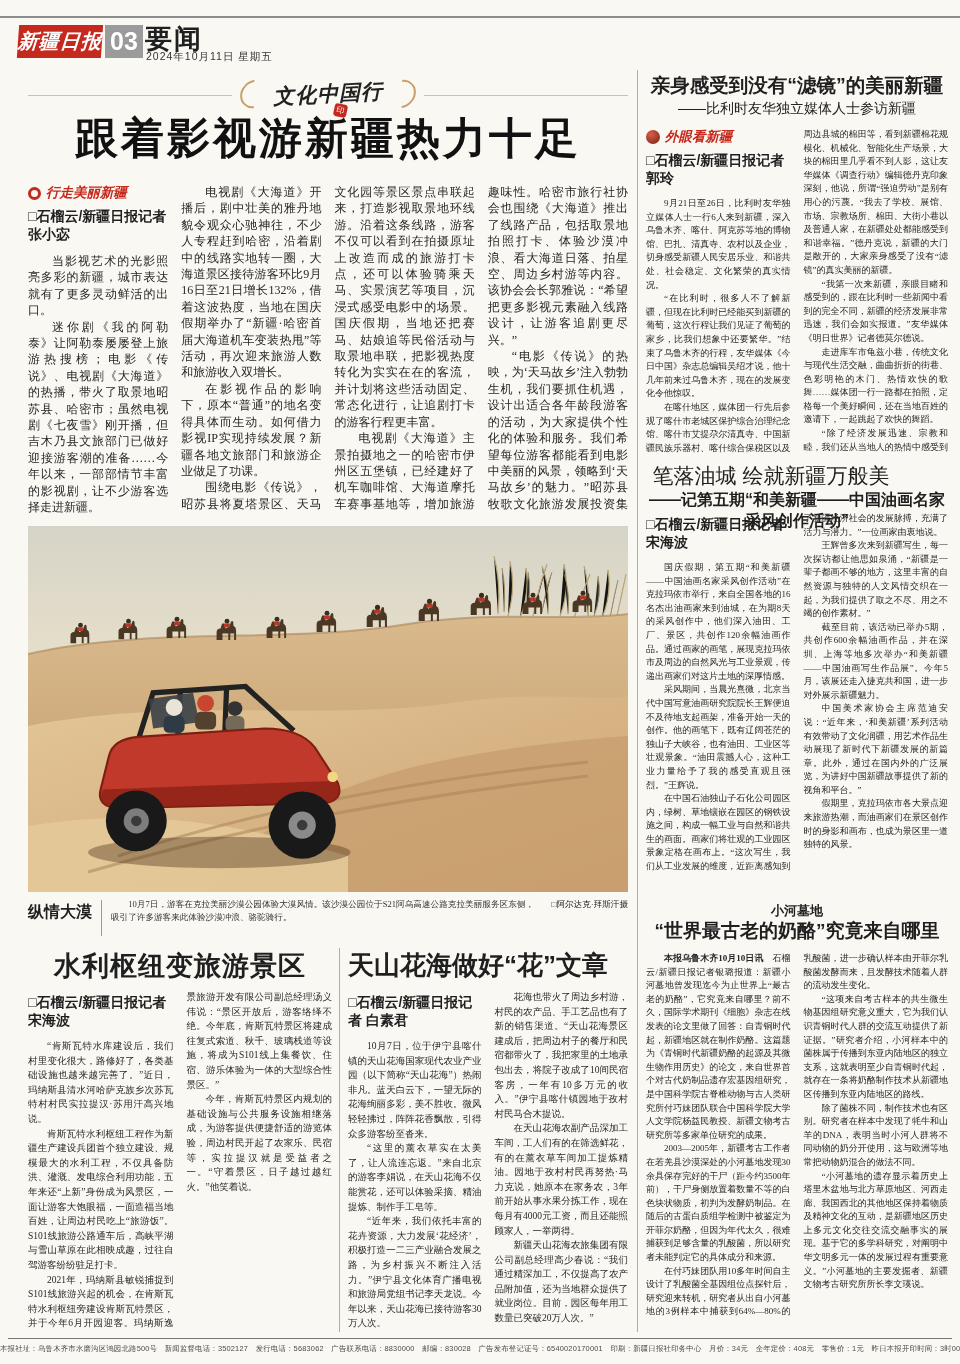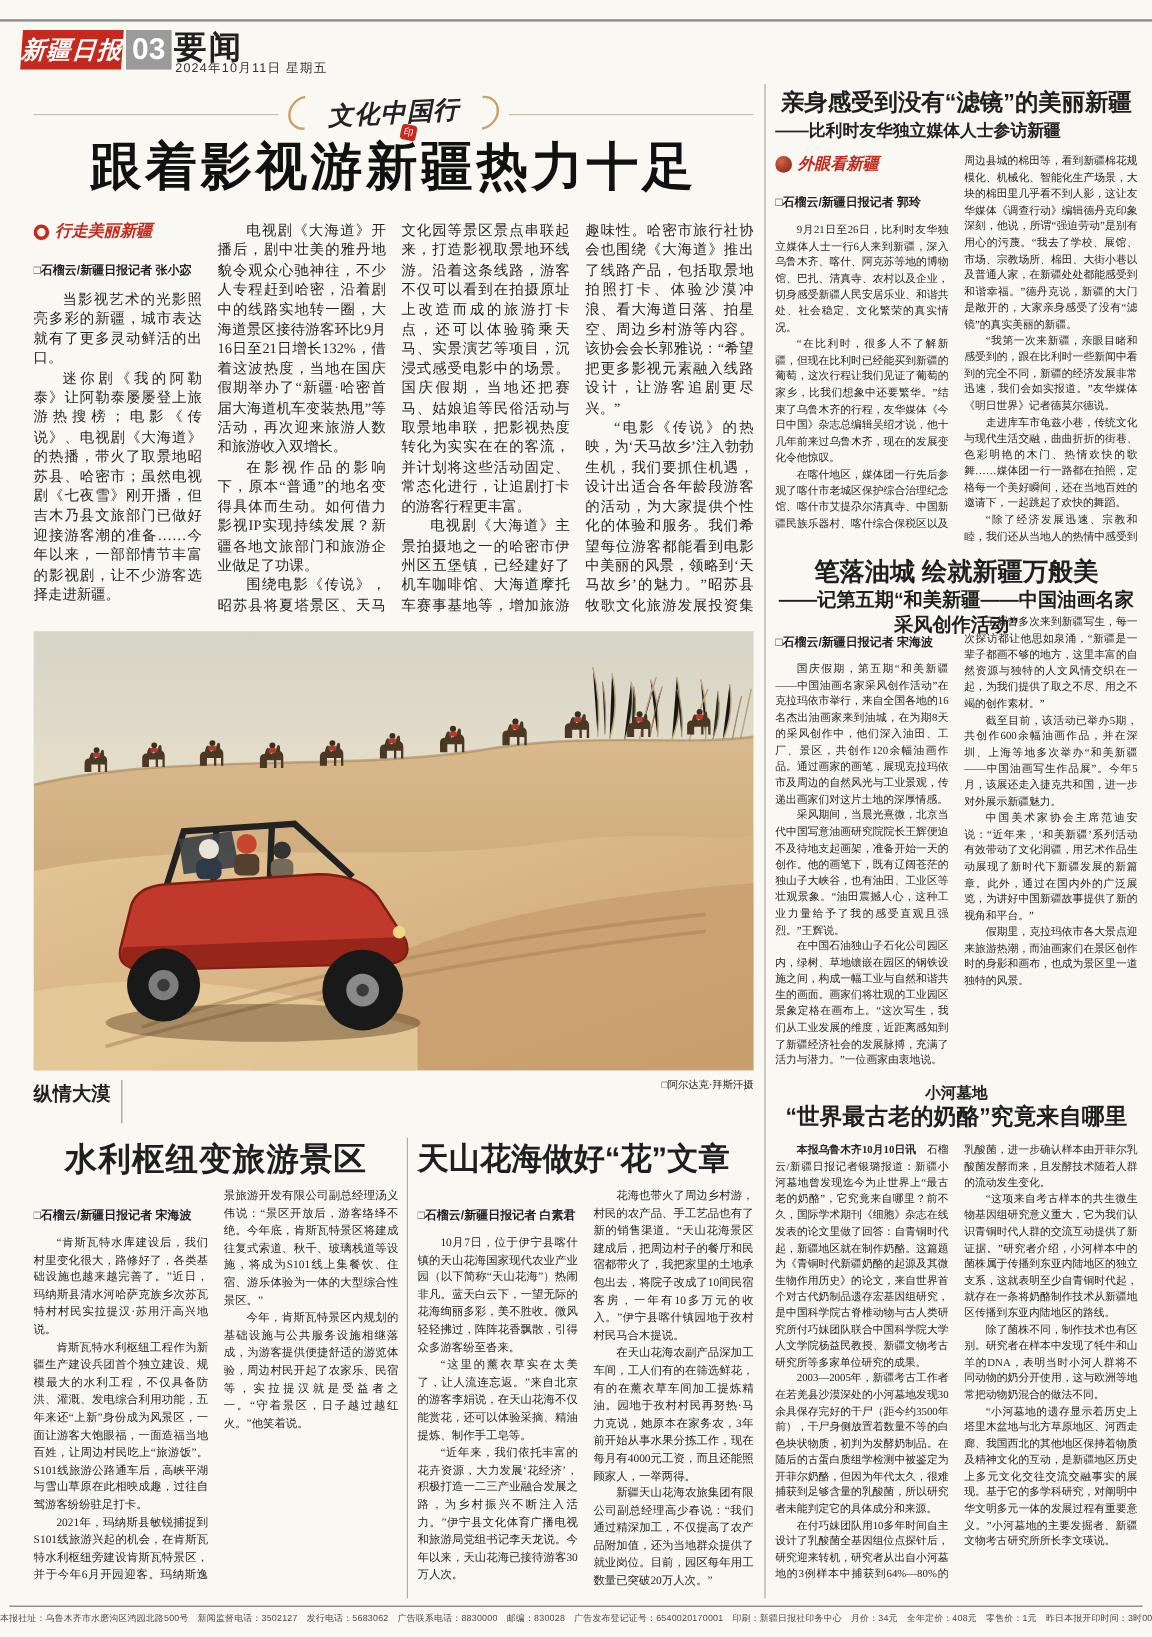--- a/index.html
+++ b/index.html
@@ -18,21 +18,21 @@
   .badge-wrap{left:238px;top:74px;width:180px;height:40px;display:flex;align-items:center;justify-content:center;gap:6px}
   .badge-arc{width:26px;height:30px;border:2px solid #c8a06a;border-radius:50%;border-right-color:transparent;border-top-color:transparent;transform:rotate(40deg)}
   .badge-arc.r{transform:rotate(220deg)}
   .badge-text{font-size:21px;font-weight:bold;font-style:italic;letter-spacing:1px;color:#222;transform:rotate(-3deg)}
   .badge-seal{position:absolute;left:96px;top:30px;width:13px;height:13px;background:#c5281c;border-radius:3px;color:#fff;font-size:8px;line-height:13px;text-align:center;transform:rotate(12deg)}
   
   .main-headline{left:28px;top:110px;width:600px;text-align:center;font-size:43px;font-weight:900;letter-spacing:3px;color:#111}
   .col-label{display:flex;align-items:center;gap:5px;color:#c5281c;font-weight:bold;font-style:italic;font-size:13.5px;margin-bottom:6px;break-inside:avoid}
   .lbl-ring{width:13px;height:13px;border-radius:50%;border:3.5px solid #c5281c;flex:0 0 auto}
   .lbl-globe{width:14px;height:14px;border-radius:50%;background:radial-gradient(circle at 35% 30%,#d4604a,#7e1e10);flex:0 0 auto}
-  .byline{font-size:10px;font-weight:bold;margin:16px 0 9px;break-inside:avoid;font-family:"Liberation Sans","DejaVu Sans",sans-serif}
+  .byline{font-size:14px;font-weight:bold;margin:4px 0 9px;break-inside:avoid;font-family:"Liberation Sans","DejaVu Sans",sans-serif}
   
   .colflow{column-fill:auto;overflow:hidden}
   .colflow p{text-align:justify;text-indent:2em;color:#262626}
   .main-body{left:28px;top:184px;width:600px;height:338px;column-count:4;column-gap:13px}
   .main-body p{font-size:12px;line-height:16.4px}
   .rt-body p,.rm-body p,.rb-body p{font-size:9px;line-height:13.6px}
   .bl-body p,.bm-body p{font-size:9.5px;line-height:14.6px}
   
   .photo{left:28px;top:526px;width:600px;height:366px;background:#e8dfc9;overflow:hidden}
   .caption{left:28px;top:898px;width:600px;height:44px;display:flex;gap:9px}
@@ -40,23 +40,23 @@
   .cap-rule{width:1px;background:#999;height:36px;margin-top:2px}
   .cap-text{font-size:8.6px;line-height:12.5px;text-align:justify;color:#333;flex:1}
   .cap-credit{float:right;font-weight:normal;color:#222}
   
   .bl-head{left:28px;top:948px;width:304px;text-align:center;font-size:27px;font-weight:900;letter-spacing:1px}
   .bm-head{left:348px;top:948px;width:280px;text-align:left;font-size:26px;font-weight:900}
   .bl-body{left:28px;top:990px;width:304px;height:342px;column-count:2;column-gap:13px}
   .bm-body{left:348px;top:990px;width:280px;height:342px;column-count:2;column-gap:13px}
   
   .rt-head{left:646px;top:72px;width:302px;text-align:center;font-size:19.5px;font-weight:700}
-  .rt-sub{left:646px;top:100px;width:302px;font-size:14px;font-weight:bold;color:#222}
+  .rt-sub{left:646px;top:100px;width:302px;text-align:center;font-size:14px;font-weight:normal;color:#222}
   .rt-body{left:646px;top:128px;width:302px;height:328px;column-count:2;column-gap:13px}
-  .rm-head{left:646px;top:462px;width:302px;text-align:center;font-size:21px;font-weight:700}
+  .rm-head{left:620px;top:462px;width:302px;text-align:center;font-size:21px;font-weight:400}
   .rm-sub{left:646px;top:490px;width:302px;text-align:center;font-size:16px;font-weight:bold}
   .rm-body{left:646px;top:512px;width:302px;height:384px;column-count:2;column-gap:13px}
   .rb-kicker{left:646px;top:902px;width:302px;text-align:center;font-size:13px;font-weight:bold;color:#222}
   .rb-head{left:646px;top:918px;width:302px;text-align:center;font-size:19px;font-weight:900}
   .rb-body{left:646px;top:952px;width:302px;height:380px;column-count:2;column-gap:13px}
   .rb-body p:first-child b{font-weight:900}
   
   .v-rule-main{left:637px;top:70px;width:1px;height:1262px;background:#b0ada6}
   .v-rule-bottom{left:339px;top:948px;width:1px;height:384px;background:#b0ada6}
   .footer-rule{left:8px;top:1338px;width:944px;height:1px;background:#777}
@@ -177,20 +177,21 @@
       <circle cx="233" cy="96" r="5" fill="#f2d785"></circle>
     </g>
   </svg>
 </div>
 
 <div class="abs caption">
   <div class="cap-label">纵情大漠</div>
   <div class="cap-rule"></div>
   <p class="cap-text" style="text-indent:2em">
     <span class="cap-credit">□阿尔达克·拜斯汗摄</span>
+    <span>10月7日，游客在克拉美丽沙漠公园体验大漠风情。该沙漠公园位于S21阿乌高速公路克拉美丽服务区东侧，吸引了许多游客来此体验沙漠冲浪、骆驼骑行。</span>
   </p>
 </div>
 
 <h2 class="abs bl-head sans">水利枢纽变旅游景区</h2>
 <div class="abs bl-body colflow">
   <div class="byline">□石榴云/新疆日报记者 宋海波</div>
   <div style="display:contents"></div>
 <p>“肯斯瓦特水库建设后，我们村里变化很大，路修好了，各类基础设施也越来越完善了。”近日，玛纳斯县清水河哈萨克族乡次苏瓦特村村民实拉提汉·苏用汗高兴地说。</p><p>肯斯瓦特水利枢纽工程作为新疆生产建设兵团首个独立建设、规模最大的水利工程，不仅具备防洪、灌溉、发电综合利用功能，五年来还“上新”身份成为风景区，一面让游客大饱眼福，一面造福当地百姓，让周边村民吃上“旅游饭”。S101线旅游公路通车后，高峡平湖与雪山草原在此相映成趣，过往自驾游客纷纷驻足打卡。</p><p>2021年，玛纳斯县敏锐捕捉到S101线旅游兴起的机会，在肯斯瓦特水利枢纽旁建设肯斯瓦特景区，并于今年6月开园迎客。玛纳斯逸景旅游开发有限公司副总经理汤义伟说：“景区开放后，游客络绎不绝。今年底，肯斯瓦特景区将建成往复式索道、秋千、玻璃栈道等设施，将成为S101线上集餐饮、住宿、游乐体验为一体的大型综合性景区。”</p><p>今年，肯斯瓦特景区内规划的基础设施与公共服务设施相继落成，为游客提供便捷舒适的游览体验，周边村民开起了农家乐、民宿等，实拉提汉就是受益者之一。“守着景区，日子越过越红火。”他笑着说。</p></div>
 
 <div class="abs v-rule-bottom"></div>

